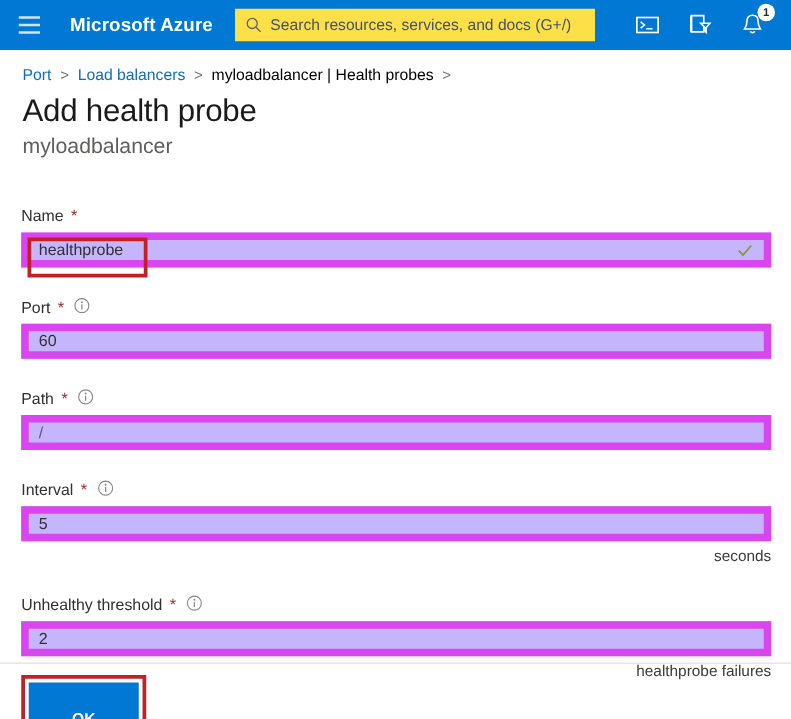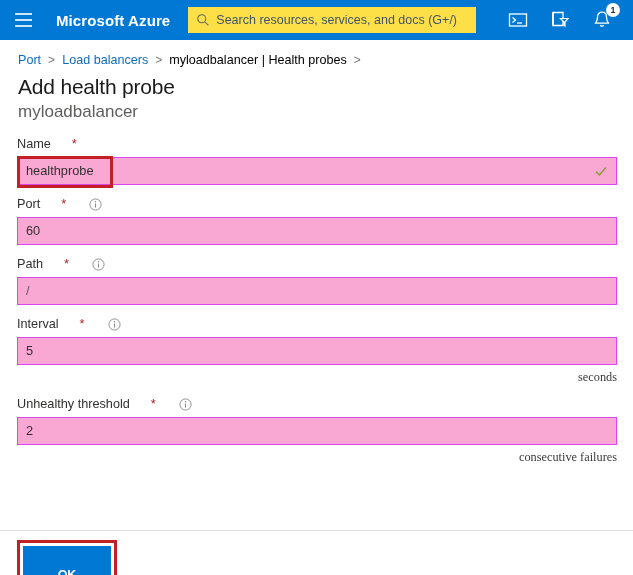--- a/index.html
+++ b/index.html
@@ -109,55 +109,55 @@
   .crumb.plain { color: #000000; }
   .crumb-sep {
     color: #767676;
     margin: 0 7px;
     font-size: 12px;
   }
 
   
   .title {
     padding: 8px 0 0 18px;
-    font-size: 21px;
+    font-size: 25px;
     font-weight: normal;
     color: #1b1a19;
     letter-spacing: -.2px;
   }
   .subtitle {
     padding: 3px 0 0 18px;
     font-size: 17px;
     color: #605e5c;
   }
 
   
   .form { padding: 14px 16px 0 17px; }
   .field { margin-bottom: 11px; position: relative; }
   .flabel {
     font-size: 12.7px;
     color: #323130;
     margin-bottom: 5px;
     display: flex;
-    align-items: center;
-    gap: 20px;
+    gap: 5px;
     line-height: 16px;
+    margin-top: 24px;
   }
   .req { color: #a4262c; font-size: 13px; margin-left: 1px; }
   .info-icon {
     width: 13px; height: 13px;
     flex: 0 0 auto;
     margin-left: 3px;
     cursor: pointer;
   }
   .input {
     position: relative;
     height: 28px;
-    border: 1px solid #d946ef;
-    background: #f9a8d4;
+    border: 6px solid #d946ef;
+    background: #c4b5fd;
     display: flex;
     align-items: center;
     padding: 0 8px;
     font-size: 12.8px;
     color: #323130;
     width: 600px;
     cursor: text;
   }
   .input.muted .val { color: #5d5a58; }
   .val { line-height: 1; }
@@ -172,21 +172,20 @@
     right: 9px; top: 50%;
     transform: translateY(-50%);
     width: 13px; height: 13px;
   }
   .suffix {
     width: 600px;
     text-align: right;
     font-size: 12.3px;
     color: #3b3a39;
     margin-top: 5px;
-    font-family: Liberation Serif, serif;
   }
 
   
   .annot {
     position: absolute;
     border: 3px solid #c32026;
     pointer-events: none;
   }
   .annot-name  { left: -1px;  top: -2px; width: 96px;  height: 32px; }
   .annot-proto { left: -1px;  top: -2px; width: 75px;  height: 31px; }
@@ -356,21 +355,21 @@
       <span class="req">*</span>
       <svg class="info-icon" viewBox="0 0 14 14">
         <circle cx="7" cy="7" r="6" fill="none" stroke="#8a8886" stroke-width="1"></circle>
         <circle cx="7" cy="4.1" r=".85" fill="#8a8886"></circle>
         <rect x="6.45" y="5.9" width="1.1" height="4.4" fill="#8a8886"></rect>
       </svg>
     </div>
     <div class="input">
       <span class="val">2</span>
     </div>
-    <div class="suffix">consecutive failures</div>
+    <div class="suffix">healthprobe failures</div>
   </div>
 
 </div>
 
 <div class="divider"></div>
 <div class="footer">
   <div class="okwrap">
     <button class="ok-btn">OK</button>
   </div>
 </div>

